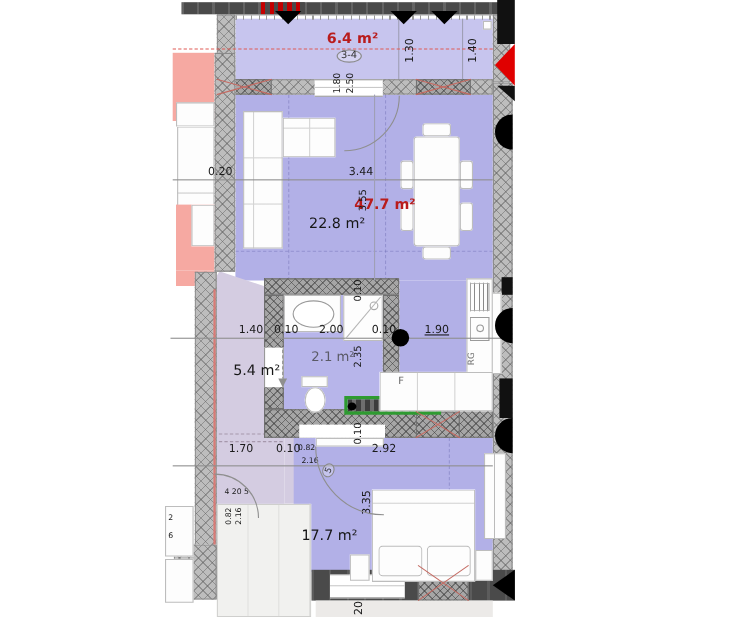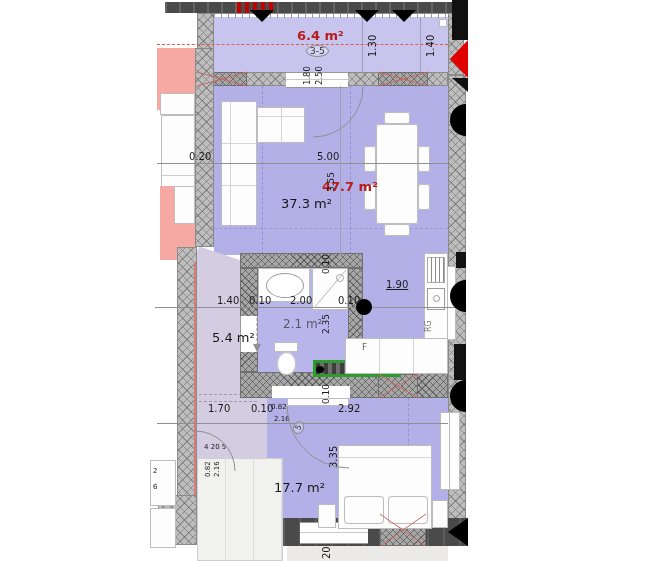--- a/index.html
+++ b/index.html
@@ -133,43 +133,43 @@
   <div class="abs" style="left:340px;top:86px;width:1px;height:169px;background:#9f9fb5;"></div>
   <div class="abs" style="left:155px;top:307px;width:307px;height:1px;background:#8f8f8f;"></div>
   <div class="abs" style="left:157px;top:423px;width:291px;height:1px;background:#8f8f8f;"></div>
   <div class="abs" style="left:362px;top:17px;width:1px;height:55px;background:#9f9fb5;"></div>
   <div class="abs" style="left:420px;top:17px;width:1px;height:55px;background:#9f9fb5;"></div>
   <div class="abs" style="left:157px;top:44px;width:291px;height:0;border-top:1px dashed #e05a55;"></div>
   <div class="abs" style="left:356px;top:299px;width:16px;height:16px;background:#000;border-radius:50%;"></div>
 
   <div class="abs area red" style="left:297px;top:29px;font-weight:bold;">6.4 m²</div>
   <div class="abs area red" style="left:282px;top:180px;font-weight:bold;margin-left:40px;">47.7 m²</div>
-  <div class="abs area" style="left:281px;top:197px;">37.3 m²</div>
+  <div class="abs area" style="left:281px;top:197px;">22.8 m²</div>
   <div class="abs area" style="left:212px;top:331px;">5.4 m²</div>
   <div class="abs area gray" style="left:283px;top:318px;font-size:12px;">2.1 m²</div>
   <div class="abs area" style="left:274px;top:481px;">17.7 m²</div>
 
   <div class="abs" style="left:362px;top:342px;font-size:9px;color:#666;">F</div>
   <div class="abs v" style="left:424px;top:312px;font-size:8px;color:#777;height:20px;">RG</div>
 
   <div class="abs dim" style="left:189px;top:152px;">0.20</div>
-  <div class="abs dim" style="left:317px;top:152px;">5.00</div>
+  <div class="abs dim" style="left:317px;top:152px;">3.44</div>
   <div class="abs dim v" style="left:327px;top:164px;height:28px;font-size:9px;">3.55</div>
 
   <div class="abs dim v" style="left:368px;top:27px;height:30px;">1.30</div>
   <div class="abs dim v" style="left:426px;top:27px;height:30px;">1.40</div>
-  <div class="abs tag" style="left:306px;top:45px;">3-5</div>
+  <div class="abs tag" style="left:306px;top:45px;">3-4</div>
   <div class="abs dim v" style="left:303px;top:57px;height:28px;font-size:8.5px;">1.80</div>
   <div class="abs dim v" style="left:315px;top:57px;height:28px;font-size:8.5px;">2.50</div>
 
   <div class="abs dim" style="left:217px;top:296px;">1.40</div>
   <div class="abs dim" style="left:249px;top:296px;">0.10</div>
   <div class="abs dim" style="left:290px;top:296px;">2.00</div>
   <div class="abs dim" style="left:338px;top:296px;">0.10</div>
-  <div class="abs dim" style="left:386px;top:280px;text-decoration:underline;">1.90</div>
+  <div class="abs dim" style="left:386px;top:296px;text-decoration:underline;">1.90</div>
 
   <div class="abs dim v" style="left:322px;top:248px;height:26px;font-size:9px;">0.10</div>
   <div class="abs dim v" style="left:322px;top:308px;height:26px;font-size:9px;">2.35</div>
   <div class="abs dim v" style="left:322px;top:378px;height:26px;font-size:9px;">0.10</div>
 
   <div class="abs dim" style="left:208px;top:404px;">1.70</div>
   <div class="abs dim" style="left:251px;top:404px;">0.10</div>
   <div class="abs dimS" style="left:271px;top:404px;">0.82</div>
   <div class="abs dimS" style="left:274px;top:416px;">2.16</div>
   <div class="abs tag" style="left:292px;top:422px;font-size:8px;transform:rotate(-65deg);">5</div>

